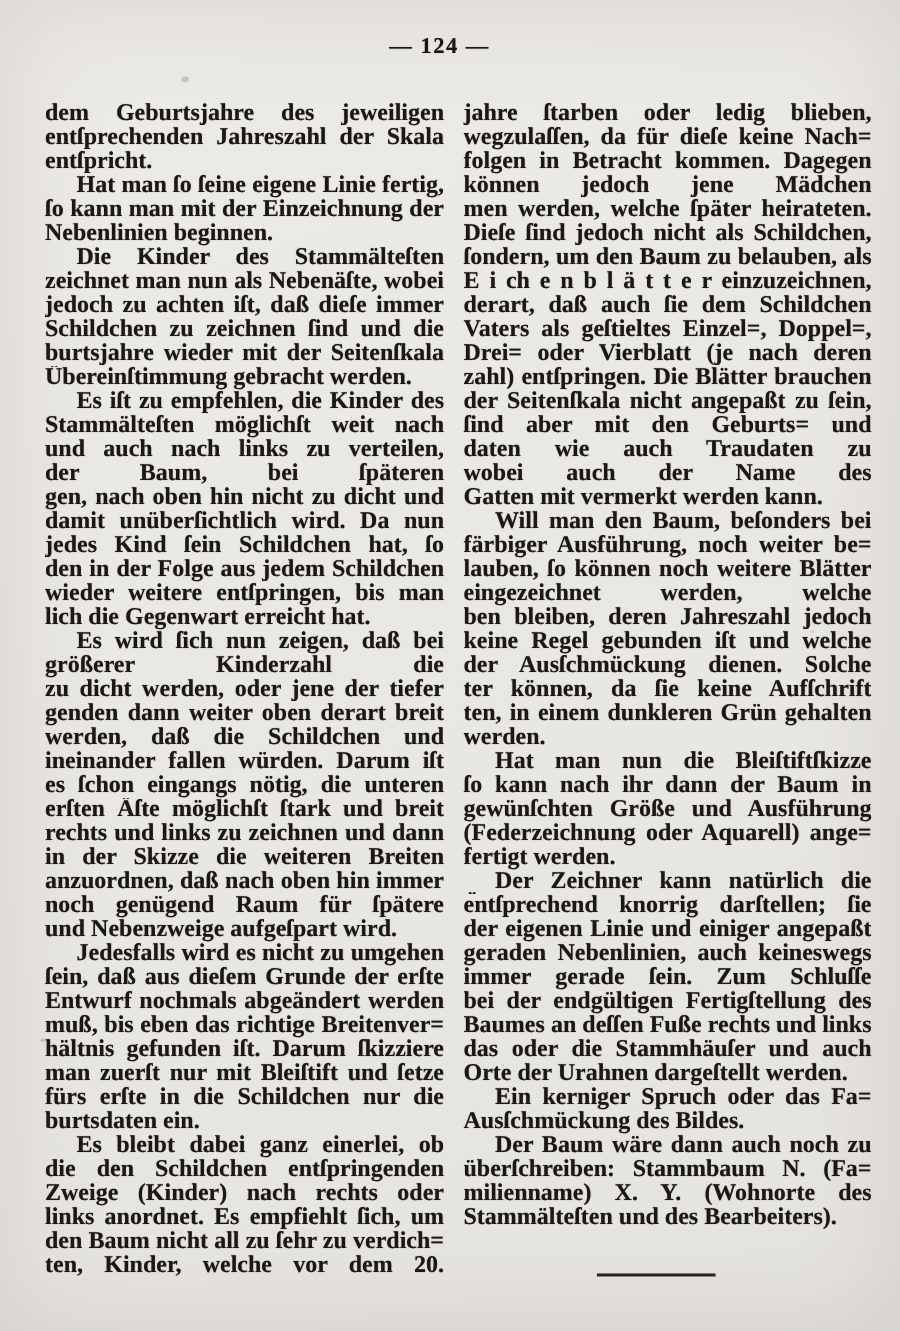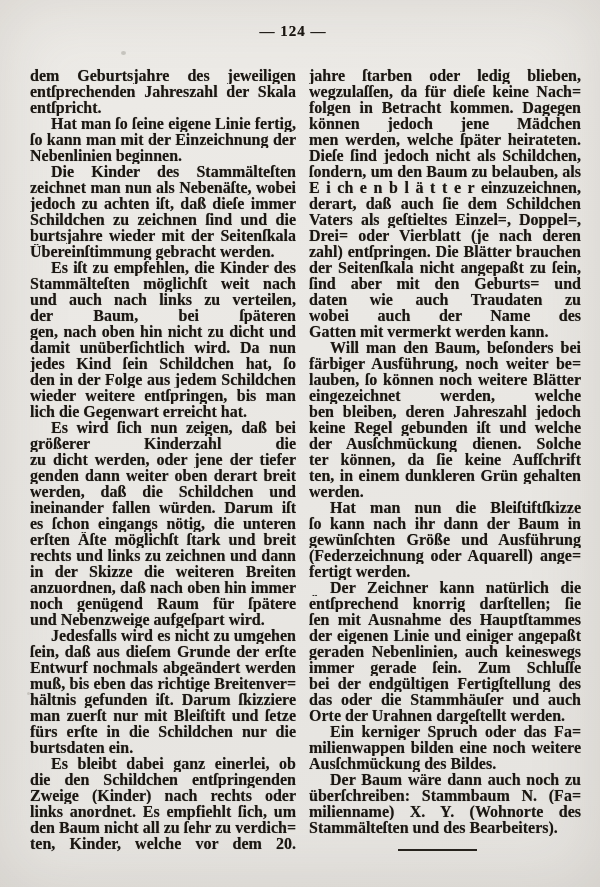--- a/index.html
+++ b/index.html
@@ -148,29 +148,28 @@
       <div class="line">ter können, da ſie keine Aufſchrift erhal=</div>
       <div class="line">ten, in einem dunkleren Grün gehalten</div>
       <div class="line p-end">werden.</div>
       <div class="line p-start">Hat man nun die Bleiſtiftſkizze fertig,</div>
       <div class="line">ſo kann nach ihr dann der Baum in jeder</div>
       <div class="line">gewünſchten Größe und Ausführung</div>
       <div class="line">(Federzeichnung oder Aquarell) ange=</div>
       <div class="line p-end">fertigt werden.</div>
       <div class="line p-start">Der Zeichner kann natürlich die Äſte</div>
       <div class="line">entſprechend knorrig darſtellen; ſie müſ=</div>
-      <div class="line">ſen mit Ausnahme des Hauptſtammes</div>
       <div class="line">der eigenen Linie und einiger angepaßt</div>
       <div class="line">geraden Nebenlinien, auch keineswegs</div>
       <div class="line">immer gerade ſein. Zum Schluſſe können</div>
       <div class="line">bei der endgültigen Fertigſtellung des</div>
+      <div class="line">Baumes an deſſen Fuße rechts und links</div>
       <div class="line">das oder die Stammhäuſer und auch</div>
       <div class="line p-end">Orte der Urahnen dargeſtellt werden.</div>
       <div class="line p-start">Ein kerniger Spruch oder das Fa=</div>
-      <div class="line">milienwappen bilden eine noch weitere</div>
       <div class="line p-end">Ausſchmückung des Bildes.</div>
       <div class="line p-start">Der Baum wäre dann auch noch zu</div>
       <div class="line">überſchreiben: Stammbaum N. (Fa=</div>
       <div class="line">milienname) X. Y. (Wohnorte des</div>
       <div class="line p-end">Stammälteſten und des Bearbeiters).</div>
     </div>
 
   <div class="end-rule"></div>
 
   <div class="speck s1"></div>

